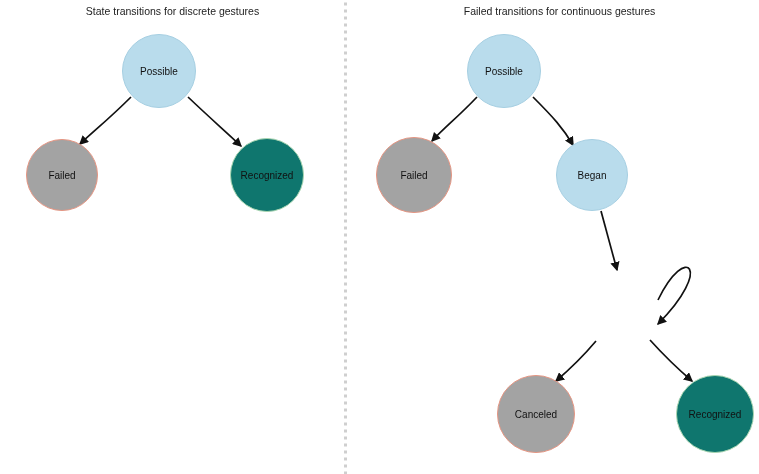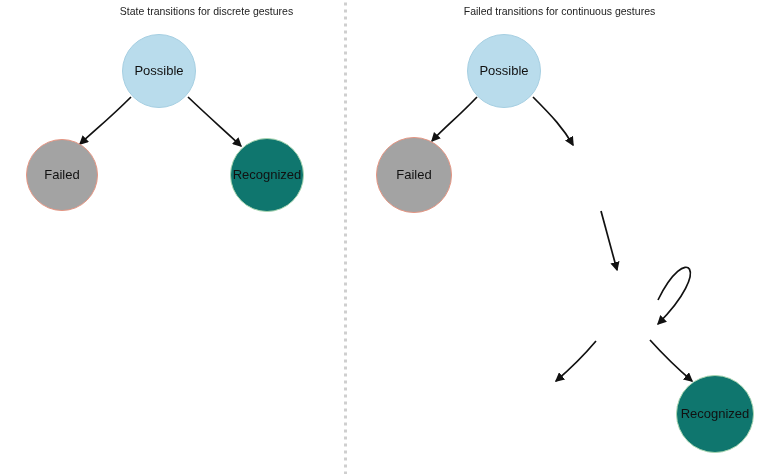--- a/index.html
+++ b/index.html
@@ -19,42 +19,42 @@
     width: 759px;
     height: 474px;
   }
   .panel-title {
     position: absolute;
     font-size: 10.5px;
     color: #222222;
     white-space: nowrap;
     text-align: center;
   }
-  #title-left  { left: 0;   top: 5px;  width: 345px; margin-left: 34px; }
+  #title-left  { left: 0;   top: 5px;  width: 345px; }
   #title-right { left: 360px; top: 5px; width: 399px; }
 
   .divider {
     position: absolute;
     left: 344px;
     top: 0px;
     width: 3px;
     height: 474px;
     background-image: linear-gradient(to bottom, #cfcfcf 50%, rgba(255,255,255,0) 0%);
     background-position: left;
     background-size: 3px 7px;
     background-repeat: repeat-y;
   }
 
   .node {
     position: absolute;
     border-radius: 50%;
     display: flex;
     align-items: center;
     justify-content: center;
-    font-size: 13px;
+    font-size: 10px;
     color: #111111;
     box-sizing: border-box;
     border: 1px solid rgba(0,0,0,0.12);
     text-align: center;
     line-height: 1.1;
   }
   .node.blue  { background: #b9dcec; border-color: #a6cfe2; }
   .node.red   { background: #a3a3a3; border-color: #e59582; }
   .node.green { background: #0f766e; border-color: #a8d5b1; }
 
@@ -105,17 +105,23 @@
   <div class="node green" style="left:230px; top:138px; width:74px; height:74px;">
     <span>Recognized</span>
   </div>
 
   <div class="node blue" style="left:467px; top:34px; width:74px; height:74px;">
     <span>Possible</span>
   </div>
   <div class="node red" style="left:376px; top:137px; width:76px; height:76px;">
     <span>Failed</span>
   </div>
+  <div class="node blue" style="left:556px; top:139px; width:72px; height:72px;">
+    <span>Began</span>
+  </div>
+  <div class="node red" style="left:497px; top:375px; width:78px; height:78px;">
+    <span>Canceled</span>
+  </div>
   <div class="node green" style="left:676px; top:375px; width:78px; height:78px;">
     <span>Recognized</span>
   </div>
 
 </div>
 
 </body></html>

